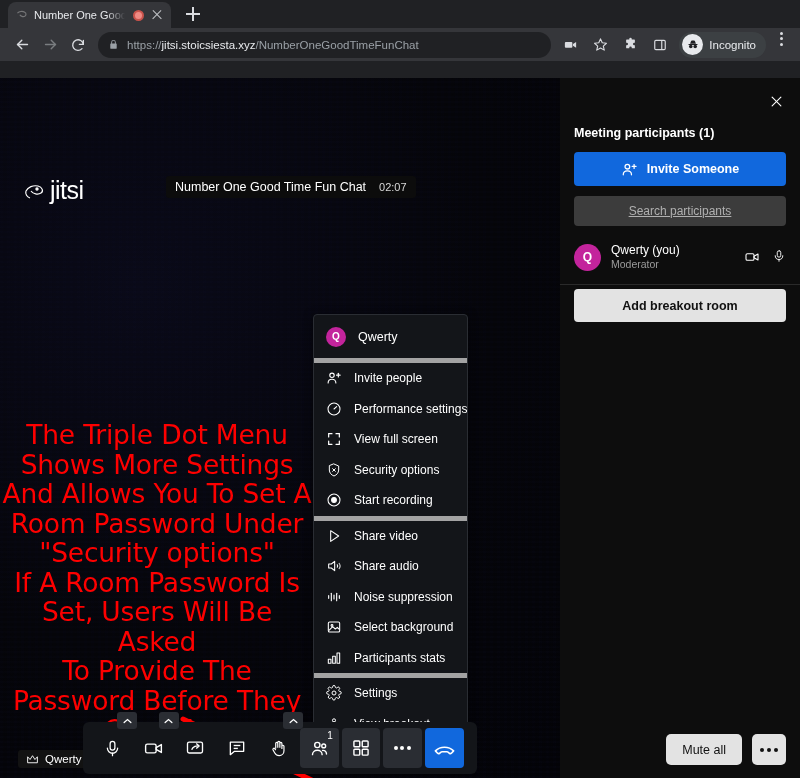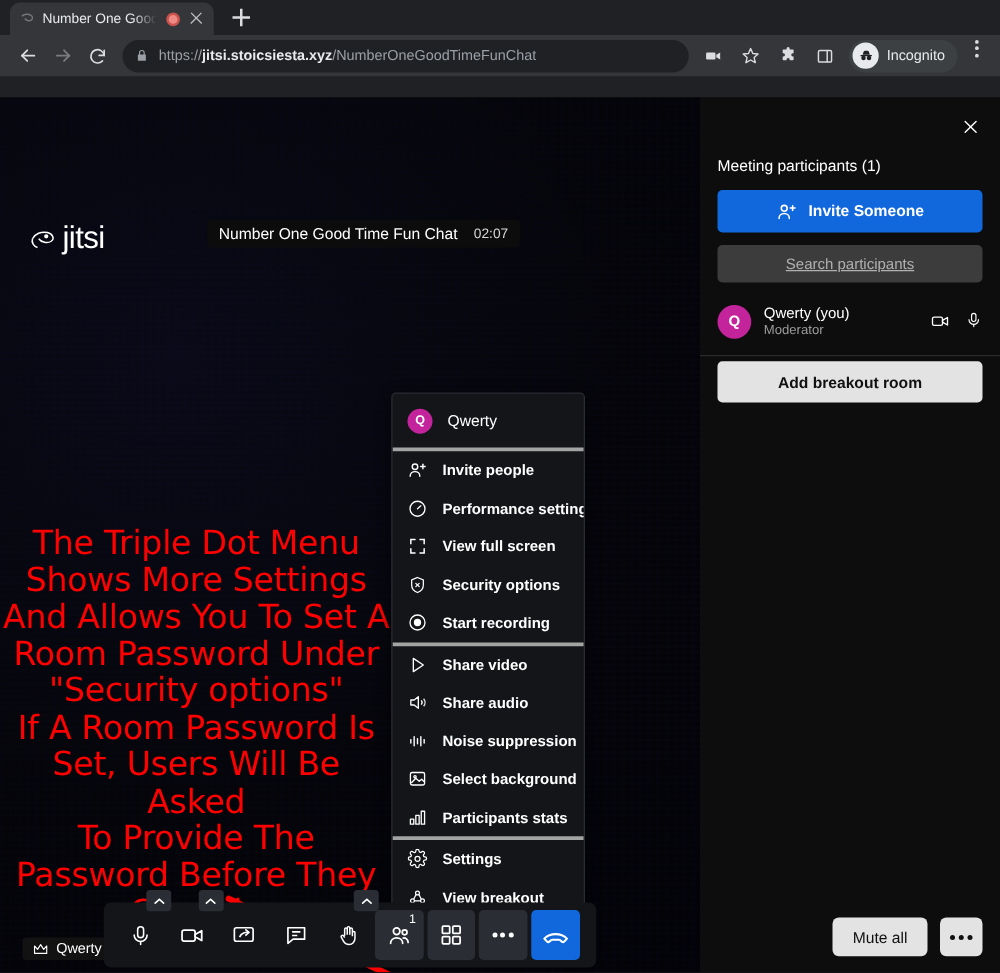--- a/index.html
+++ b/index.html
@@ -69,21 +69,21 @@
   }
   .navbtn.disabled { color: #7a7d80; }
   .urlbox {
     flex: 1 1 auto; height: 26px; background:#202124; border-radius: 13px;
     display:flex; align-items:center; padding: 0 10px; margin: 0 6px;
     gap: 8px; min-width: 0;
   }
   .url-text {
     font-size: 11.5px; color:#9aa0a6; white-space: nowrap; overflow:hidden;
   }
-  .url-text .host { color:#e8eaed; font-weight: bold; }
+  .url-text .host { color:#e8eaed; font-weight: normal; }
   .lock { width: 11px; height: 11px; flex:0 0 11px; }
   .omnibar-icons { display:flex; align-items:flex-start; gap: 4px; }
   .oicon { width: 26px; height:26px; display:flex; align-items:center; justify-content:center; color:#dadce0;}
   .incognito-pill {
     height: 26px; border-radius: 13px; background:#3c4043;
     display:flex; align-items:center; gap:6px; padding: 0 10px 0 3px;
     margin-left: 2px;
   }
   .incog-ava {
     width: 21px; height:21px; border-radius:50%; background:#e8eaed;
@@ -133,21 +133,21 @@
   }
   .arrow-svg { position:absolute; left:0; top:0; width:560px; height:700px; pointer-events:none; }
 
   
   .ctxmenu {
     position:absolute; left:313px; top:236px; width:155px;
     background:#131519; border:1px solid #2a2d33; border-radius:4px;
     box-shadow: 0 2px 10px rgba(0,0,0,.6);
     overflow:hidden;
   }
-  .ctx-group + .ctx-group { border-top: 3px solid #a3a3a3; font-weight: bold; }
+  .ctx-group + .ctx-group { border-top: 5px solid #a3a3a3; }
   .ctx-item {
     display:flex; align-items:center; gap:12px;
     height:30.5px; padding: 0 12px;
     color:#fff; font-size:12px; white-space:nowrap;
   }
   .ctx-item.header { height:43px; font-size:12.5px; }
   .ctx-icon { width:16px; height:16px; flex:0 0 16px; display:flex; align-items:center; justify-content:center;}
   .ctx-ava {
     width:20px; height:20px; flex:0 0 20px; border-radius:50%; background:#c3249c;
     display:flex; align-items:center; justify-content:center;
@@ -187,21 +187,21 @@
 
   
   #panel {
     width:240px; height:700px; background:#0d0d0d;
     position:relative; padding: 0 14px;
   }
   .panel-close {
     position:absolute; right:12px; top:11px; width:24px; height:24px;
     display:flex; align-items:center; justify-content:center; color:#fff; font-size:17px;
   }
-  .panel-title { color:#fff; font-size:12.5px; font-weight:normal; margin-top:48px; }
+  .panel-title { color:#fff; font-size:12.5px; font-weight:bold; margin-top:48px; }
   .btn-invite {
     margin-top:12px; height:34px; background:#1168dd; border-radius:4px;
     display:flex; align-items:center; justify-content:center; gap:9px;
     color:#fff; font-size:12.5px; font-weight:bold;
   }
   .search-field {
     margin-top:10px; height:30px; background:#3c3c3c; border-radius:4px;
     display:flex; align-items:center; justify-content:center;
     color:#b0b0b0; font-size:12px;text-decoration:underline;
   }

